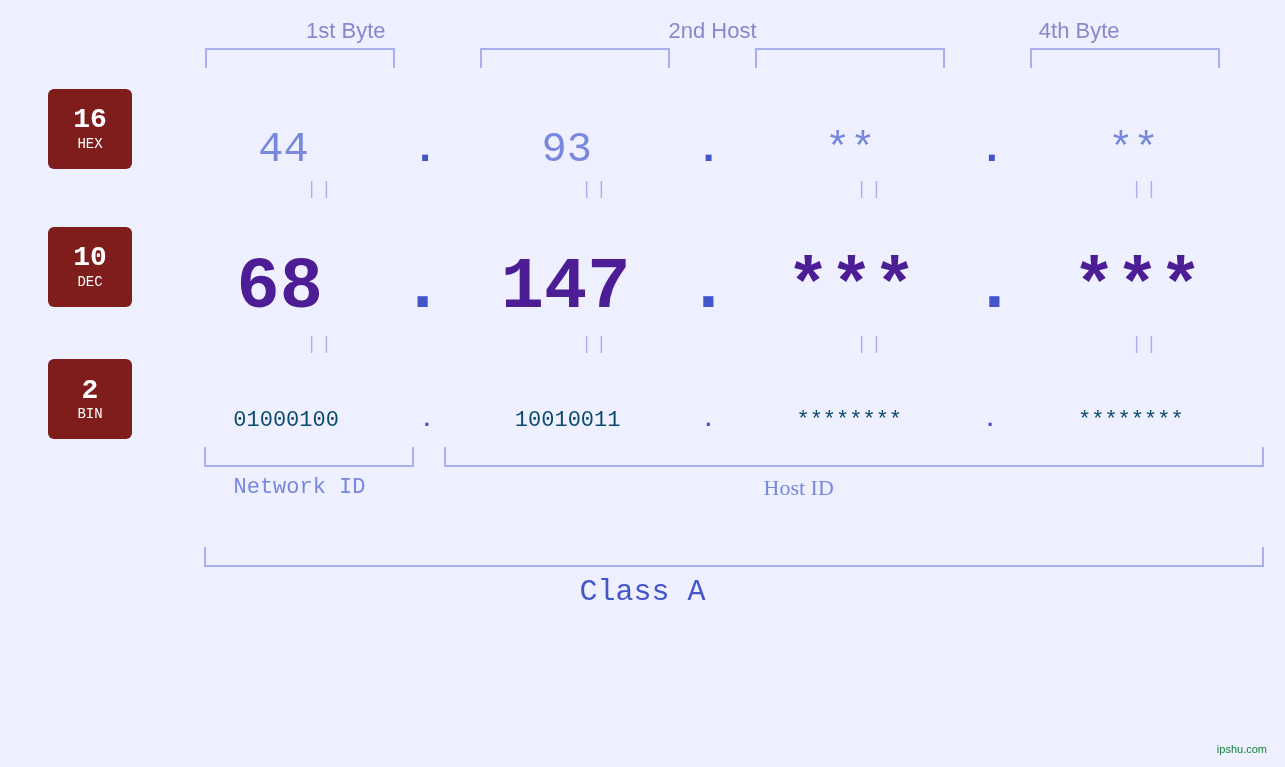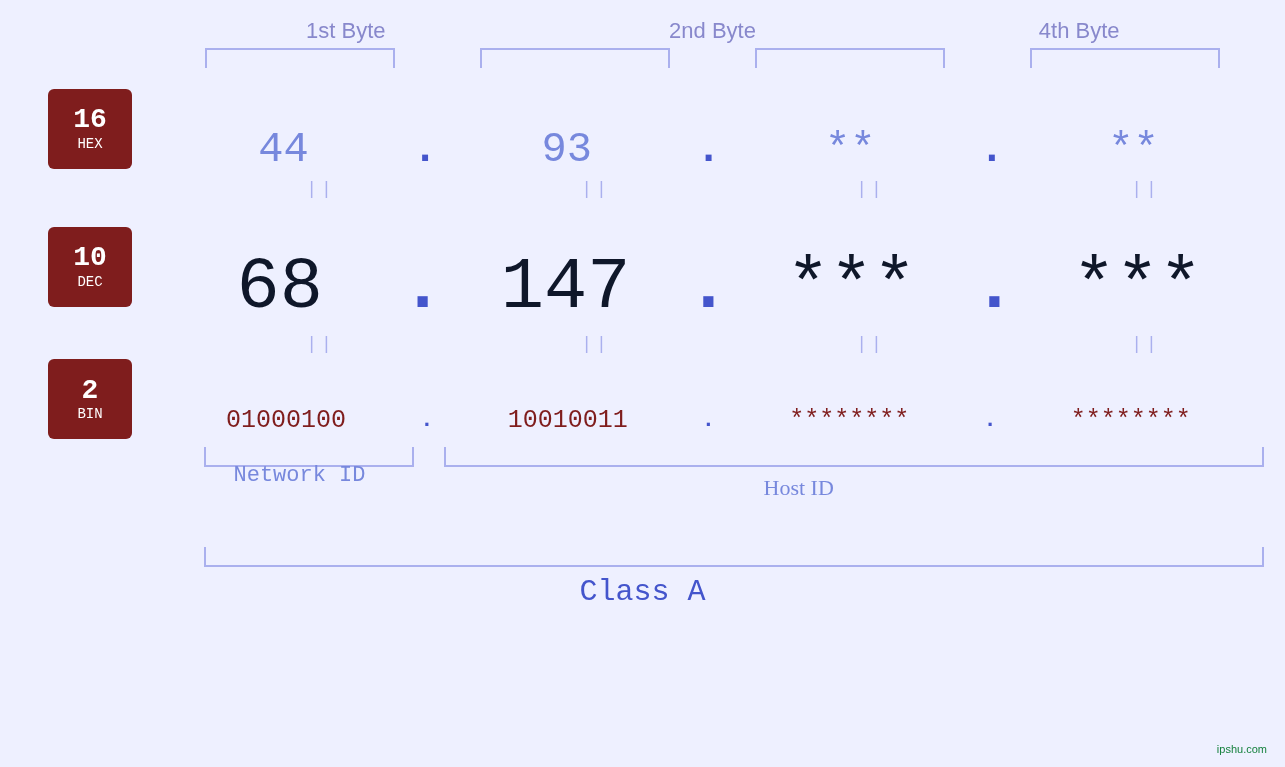--- a/index.html
+++ b/index.html
@@ -106,28 +106,28 @@
     }
 
     .hex-row .value {
       font-size: 42px;
       color: #7788dd;
       font-family: 'Courier New', Courier, monospace;
     }
 
     .dec-row .value {
       font-size: 72px;
-      color: #0f172a;
-      font-weight: normal;
+      color: #4c1d95;
+      font-weight: bold;
       font-family: 'Courier New', Courier, monospace;
     }
 
     .bin-row .value {
-      font-size: 25px;
-      color: #7f1d1d;
+      font-size: 22px;
+      color: #0c4a6e;
       font-family: 'Courier New', Courier, monospace;
     }
 
     .dot {
       color: #4455cc;
       font-weight: bold;
       flex-shrink: 0;
     }
 
     .hex-row .dot { font-size: 42px; }
@@ -171,21 +171,21 @@
 
     .spacing-block { height: 15px; }
   </style>
 </head>
 <body>
 
 <div class="container">
 
   <div class="byte-headers">
     <div class="byte-label">1st Byte</div>
-    <div class="byte-label">2nd Byte</div>
+    <div class="byte-label">2nd Host</div>
     <div class="byte-label">4th Byte</div>
   </div>
 
   <div class="brackets-row">
     <div class="bracket"></div>
     <div class="bracket"></div>
     <div class="bracket"></div>
     <div class="bracket"></div>
   </div>
 
@@ -276,21 +276,21 @@
       </div>
     </div>
   </div>
 
   <div style="position:relative; width:1060px; margin-left:182px; margin-top:8px; height:60px;">
 
     <div style="position:absolute; left:0; top:0; width:210px; height:20px; border-bottom:2px solid #aab0ee; border-left:2px solid #aab0ee; border-right:2px solid #aab0ee;"></div>
 
     <div style="position:absolute; left:240px; top:0; right:0; height:20px; border-bottom:2px solid #aab0ee; border-left:2px solid #aab0ee; border-right:2px solid #aab0ee;"></div>
 
-    <div style="position:absolute; left:30px; top:16px; color:#7788dd; font-size:22px; font-family:'Courier New',Courier,monospace;">Network ID</div>
+    <div style="position:absolute; left:30px; top:28px; color:#7788dd; font-size:22px; font-family:'Courier New',Courier,monospace;">Network ID</div>
 
     <div style="position:absolute; left:560px; top:28px; color:#7788dd; font-size:22px; font-family:Liberation Serif, serif;">Host ID</div>
   </div>
 
   <div style="width:1060px; margin-left:182px; margin-top:40px; height:20px; border-bottom:2px solid #aab0ee; border-left:2px solid #aab0ee; border-right:2px solid #aab0ee;"></div>
 
   <div class="class-label">Class A</div>
 
   <div class="watermark">ipshu.com</div>
 

